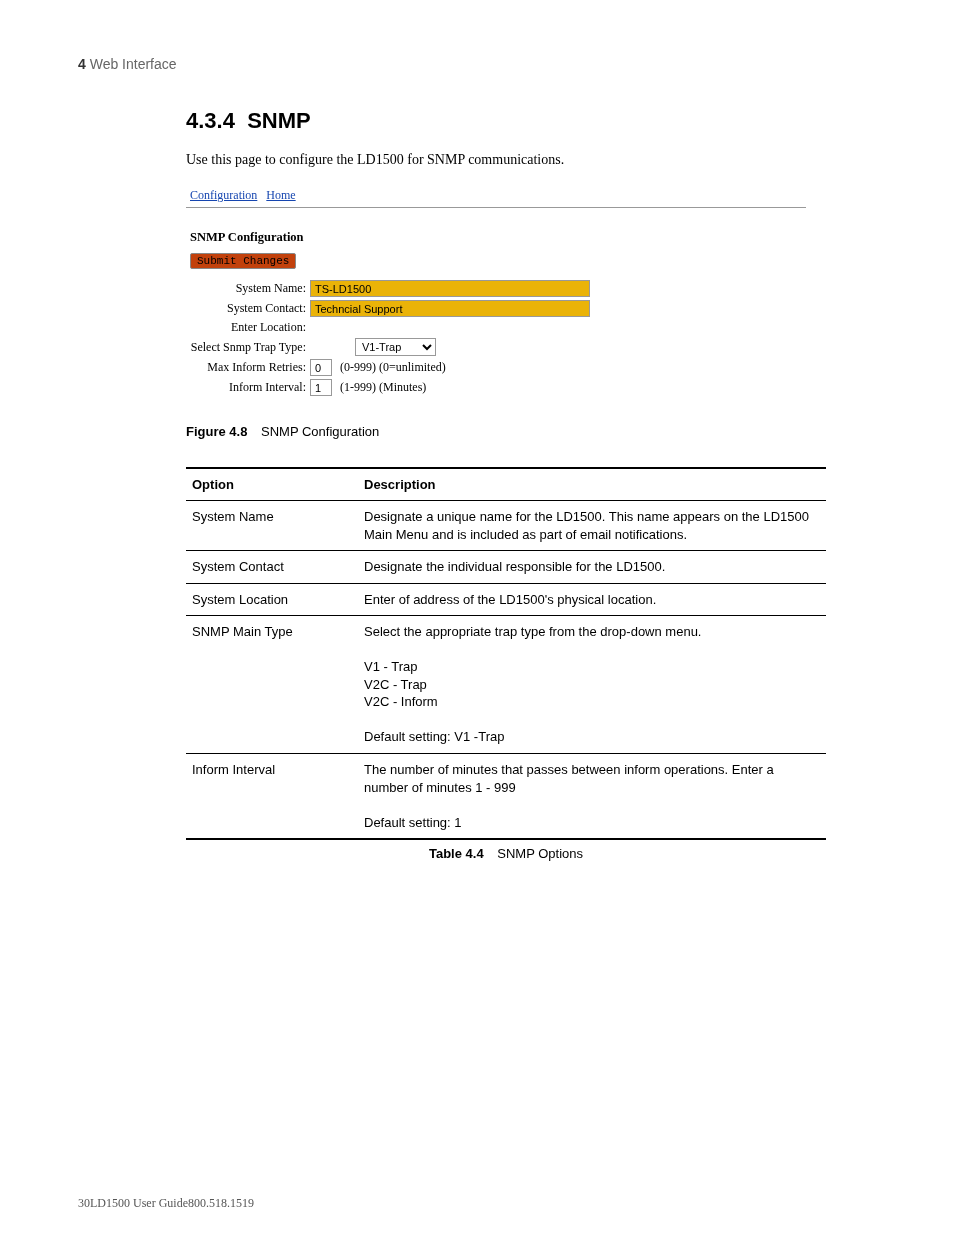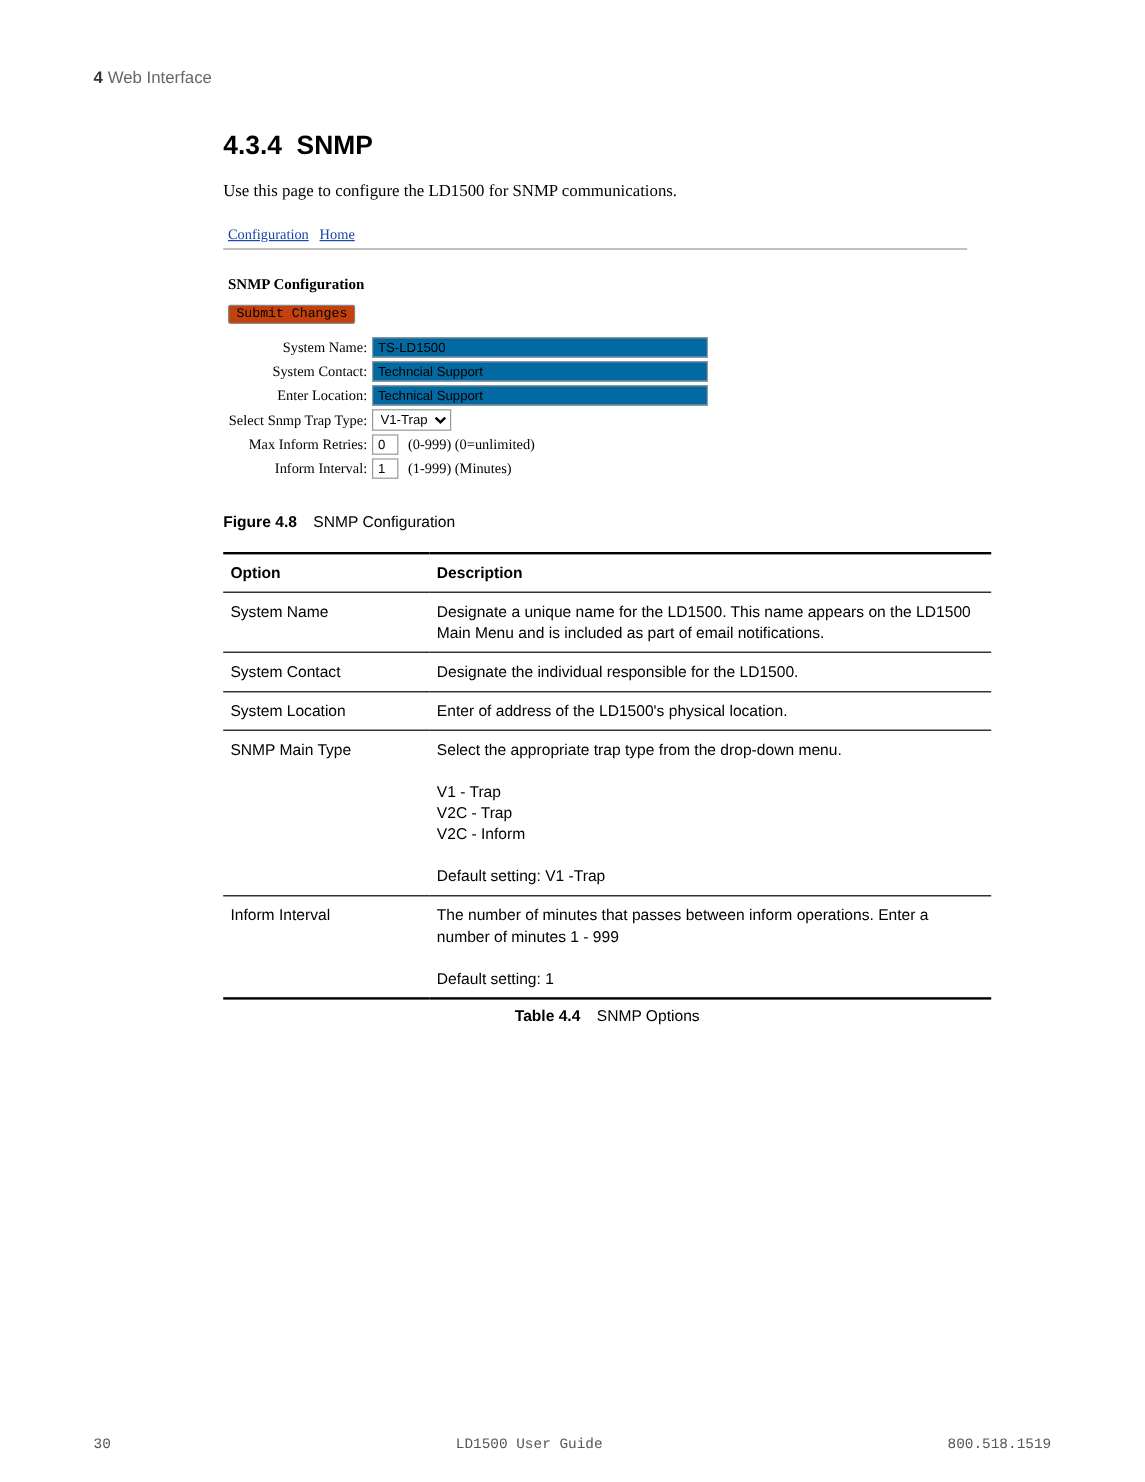--- a/index.html
+++ b/index.html
@@ -85,49 +85,50 @@
       padding-right: 4px;
       font-family: "Times New Roman", Times, serif;
     }
     .form-input-text {
       border: 1px solid #999;
       font-family: Arial, sans-serif;
       font-size: 11px;
       padding: 1px 4px;
       height: 17px;
       width: 280px;
-      background: #0369a1;
+      background: #eab308;
     }
     .form-input-small {
       border: 1px solid #999;
       font-family: Arial, sans-serif;
       font-size: 11px;
       padding: 1px 4px;
       height: 17px;
       width: 22px;
       background: #fff;
     }
     .form-select {
       border: 1px solid #999;
       font-family: Arial, sans-serif;
       font-size: 11px;
       padding: 0 2px;
       height: 18px;
-      width: 66px;
+      width: 81px;
       background: #fff;
+      margin-left: 45px;
     }
     .hint {
       margin-left: 8px;
       font-family: "Times New Roman", Times, serif;
       font-size: 12px;
     }
     .figure-caption {
       font-size: 13px;
       font-family: Arial, sans-serif;
-      margin-bottom: 18px;
+      margin-bottom: 28px;
     }
     .figure-caption .fig-label { font-weight: bold; }
     .figure-caption .fig-title { font-weight: normal; margin-left: 10px; }
     .options-table {
       width: 640px;
       border-collapse: collapse;
       font-family: Arial, sans-serif;
       font-size: 13px;
       border-top: 2px solid #000;
       border-bottom: 2px solid #000;
@@ -155,24 +156,24 @@
       text-align: center;
     }
     .table-caption .tbl-label { font-weight: bold; }
     .table-caption .tbl-title { font-weight: normal; margin-left: 10px; }
     .footer {
       position: absolute;
       bottom: 24px;
       left: 78px;
       width: 798px;
       display: flex;
-      justify-content: space-between;
+      justify-content: flex-start;
       font-size: 12px;
       color: #555;
-      font-family: Liberation Mono, monospace;
+      font-family: Liberation Serif, serif;
     }
   </style>
 </head>
 <body>
 
 <div class="page-header">
   <span class="chapnum">4</span>
   <span>Web Interface</span>
 </div>
 
@@ -199,21 +200,20 @@
     <div class="form-row">
       <div class="form-label">System Name:</div>
       <input class="form-input-text" value="TS-LD1500" style="">
     </div>
     <div class="form-row">
       <div class="form-label">System Contact:</div>
       <input class="form-input-text" value="Techncial Support" style="">
     </div>
     <div class="form-row">
       <div class="form-label">Enter Location:</div>
-      <input class="form-input-text" value="Technical Support" style="">
     </div>
     <div class="form-row">
       <div class="form-label">Select Snmp Trap Type:</div>
       <select class="form-select">
         <option>V1-Trap</option>
       </select>
     </div>
     <div class="form-row">
       <div class="form-label">Max Inform Retries:</div>
       <input class="form-input-small" value="0" style="">

